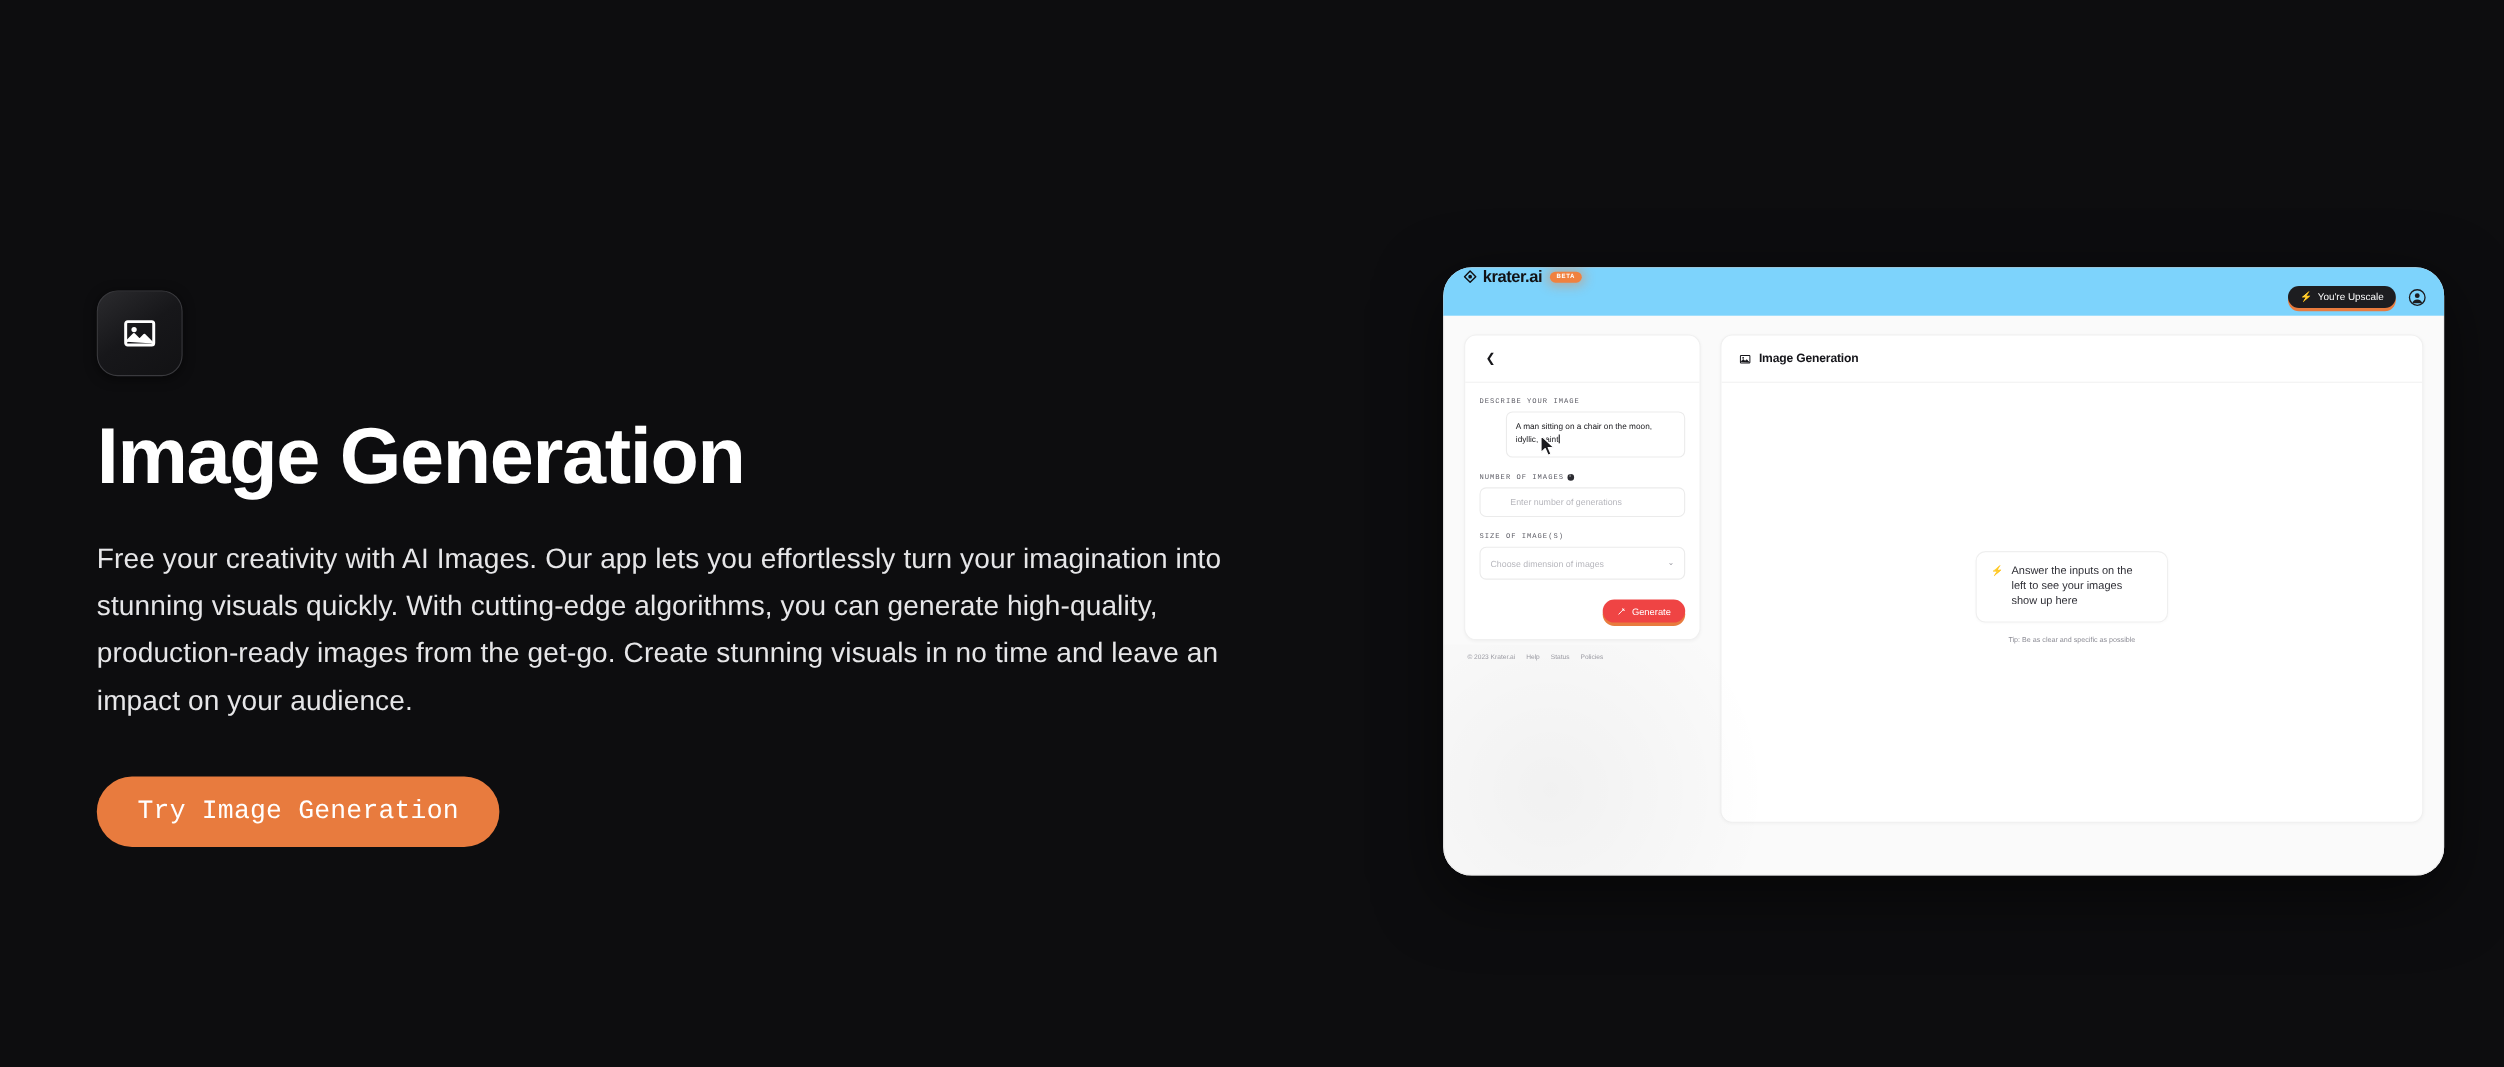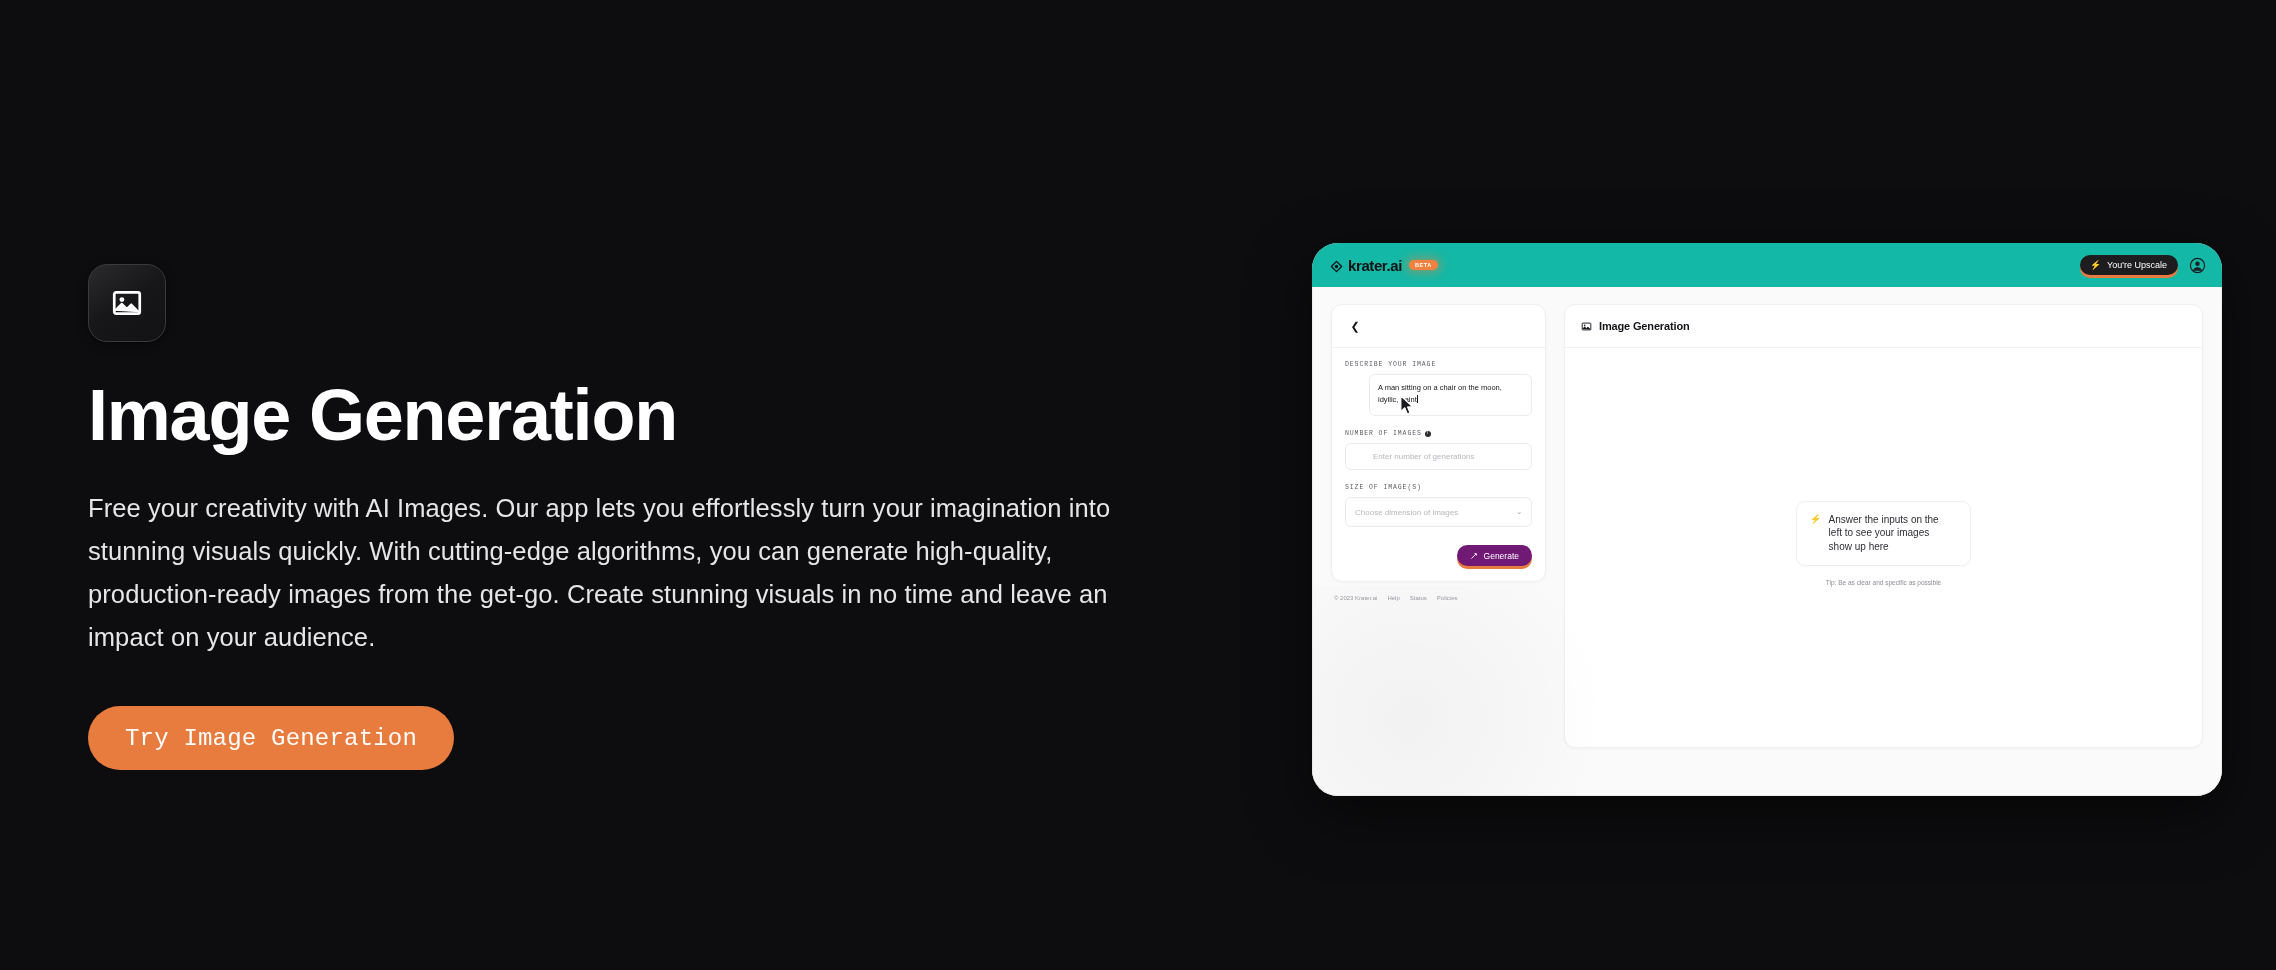--- a/index.html
+++ b/index.html
@@ -81,25 +81,26 @@
     content:"";
     position:absolute; inset:0;
     border-radius:26px;
     pointer-events:none;
     box-shadow:inset 0 0 0 1px rgba(0,0,0,.05);
   }
 
   
   .app-topbar {
     height:44px;
-    background:#14b8a6;
+    background:#7dd3fc;
     display:flex; 
     padding:0 16px 0 18px;
     position:relative;
     z-index:4;
+    flex-direction:column;
   }
   .brand { display:flex; align-items:center; gap:5px; }
   .brand-mark { width:13px; height:13px; display:block; }
   .brand-name {
     font-size:15px; font-weight:700; color:#111114;
     letter-spacing:-.4px;
   }
   .brand-badge {
     margin-left:2px;
     font-size:5.5px; font-weight:700;
@@ -238,21 +239,21 @@
 
   .generate-row {
     margin-top:18px;
     display:flex; justify-content:flex-end;
   }
   .generate-btn {
     display:inline-flex; align-items:center; gap:6px;
     height:21px;
     padding:0 13px;
     border-radius:12px;
-    background:#701a75;
+    background:#ef4444;
     color:#ffffff;
     font-size:8.5px;
     border:none;
     box-shadow:0 3px 0 0 #e87b3e;
     cursor:pointer;
     font-family:"Liberation Sans", sans-serif;
   }
   .wand-icon { width:8px; height:8px; display:block; }
 
   .form-footer {

